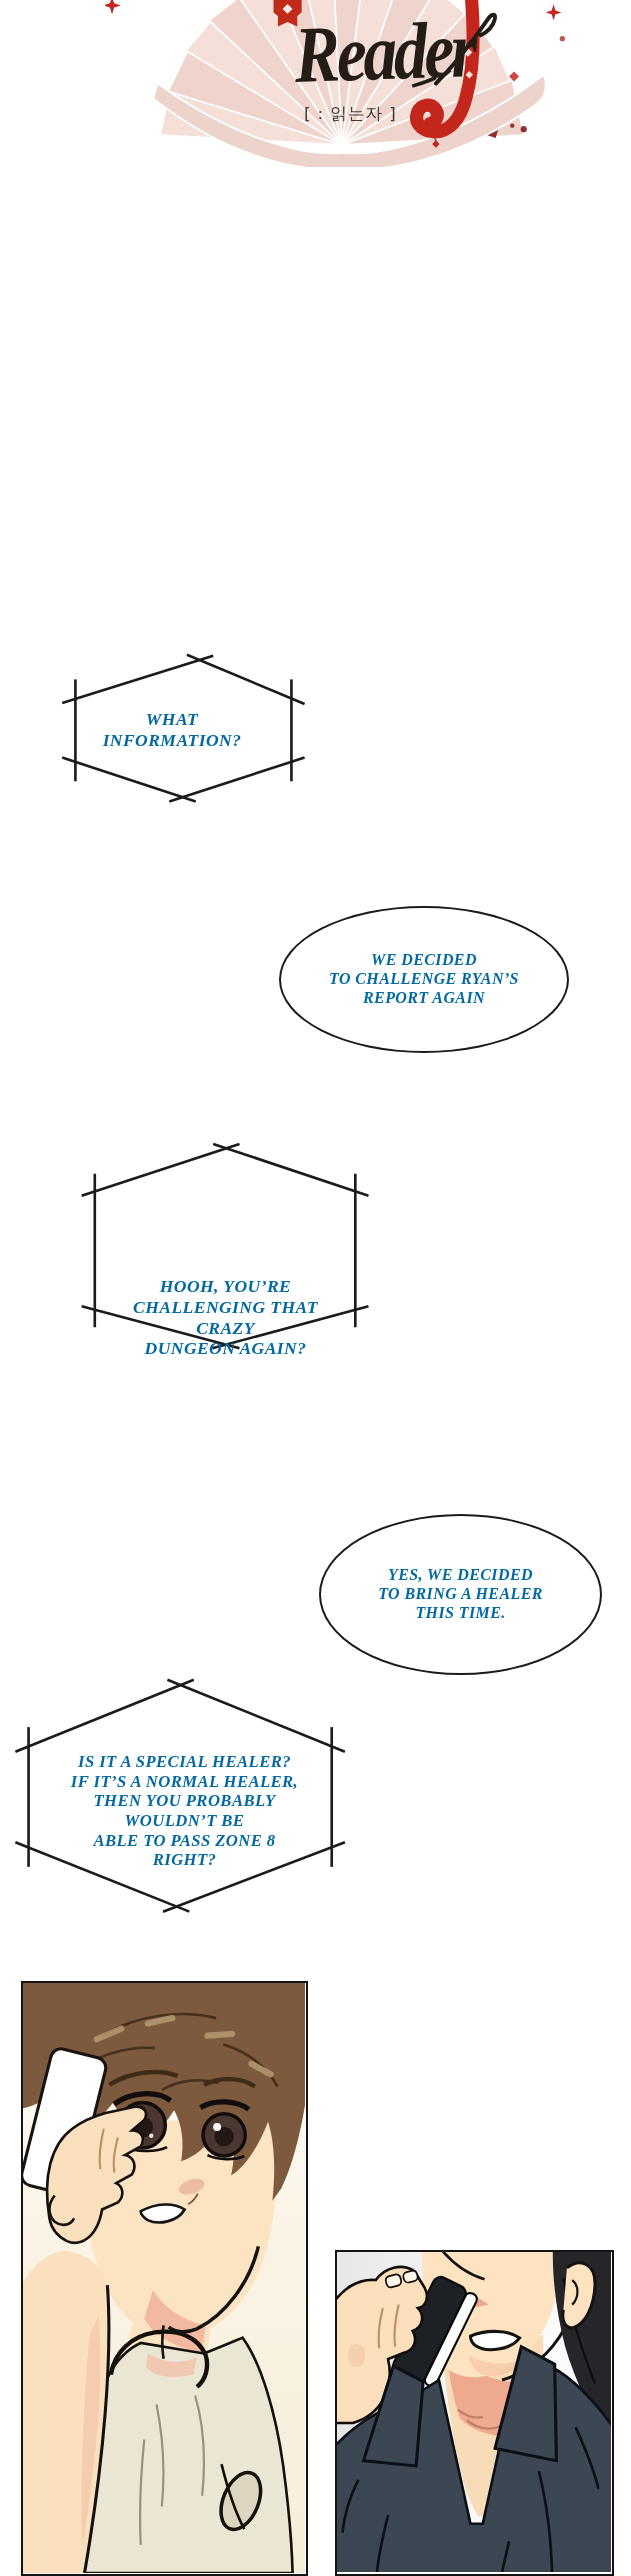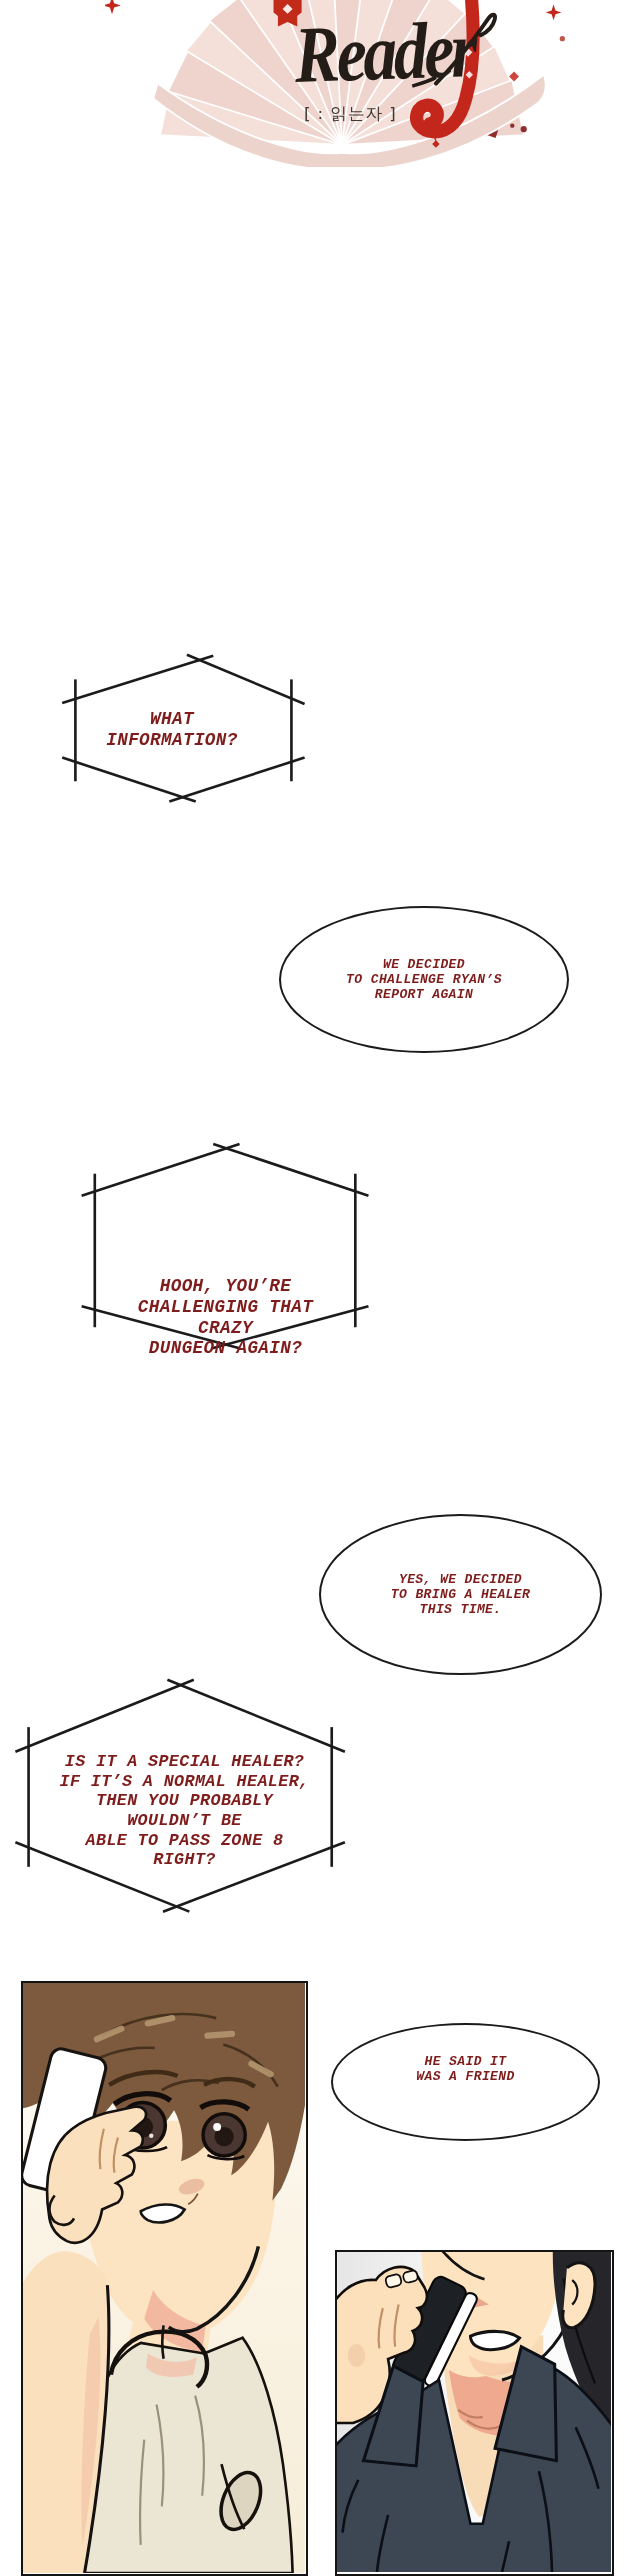--- a/index.html
+++ b/index.html
@@ -21,33 +21,33 @@
   }
   .subtitle-text{
     position:absolute;left:304px;top:102px;width:123px;
     font-size:16.7px;letter-spacing:0.9px;color:#3e3833;z-index:3;
   }
 
   
   .bubble-text{
     position:relative;z-index:2;
     white-space:pre-line;text-align:center;
-    font-family:Liberation Mono, monospace;font-weight:bold;font-style:italic;
-    color:#7f1d1d;letter-spacing:0.4px;line-height:1.18;
+    font-family:Liberation Serif, serif;font-weight:bold;font-style:italic;
+    color:#0369a1;letter-spacing:0.4px;line-height:1.18;
   }
   .hex{display:flex;align-items:center;justify-content:center;}
   .hex svg{position:absolute;inset:0;z-index:1;}
   .hex .bubble-text{font-size:17.6px;}
   .hex-line{stroke:#1b1b1b;stroke-width:3;fill:none;}
   .hex-fill{fill:#ffffff;stroke:none;}
   .oval{
     border:2.6px solid #1b1b1b;border-radius:50%;background:#ffffff;
     display:flex;align-items:center;justify-content:center;box-sizing:border-box;
   }
-  .oval .bubble-text{font-size:13px;}
+  .oval .bubble-text{font-size:16px;}
 
   
   .panel{
     position:absolute;border:2.6px solid #141414;background:#ffffff;
     overflow:hidden;box-sizing:border-box;
   }
   .panel svg{display:block;}
 </style>
 </head>
 <body>
@@ -165,24 +165,20 @@
       <line class="hex-line" x1="20" y1="224" x2="20" y2="65"></line>
     </svg>
     <div class="bubble-text" style="font-size:16.7px;">IS IT A SPECIAL HEALER?
 IF IT’S A NORMAL HEALER,
 THEN YOU PROBABLY
 WOULDN’T BE
 ABLE TO PASS ZONE 8
 RIGHT?</div>
   </div>
 
-  <div class="abs oval" style="left:331px;top:2023px;width:269px;height:118px;padding-bottom:26px;">
-    <div class="bubble-text">HE SAID IT
-WAS A FRIEND</div>
-  </div>
 
   <div class="panel" style="left:21px;top:1981px;width:287px;height:595px;">
     <svg viewBox="0 0 321 672" width="282" height="590">
       <defs>
         <linearGradient id="bgL" x1="0" y1="0" x2="0" y2="1">
           <stop offset="0" stop-color="#ffffff"></stop>
           <stop offset="0.4" stop-color="#fbf4e6"></stop>
           <stop offset="1" stop-color="#f6edd8"></stop>
         </linearGradient>
       </defs>

